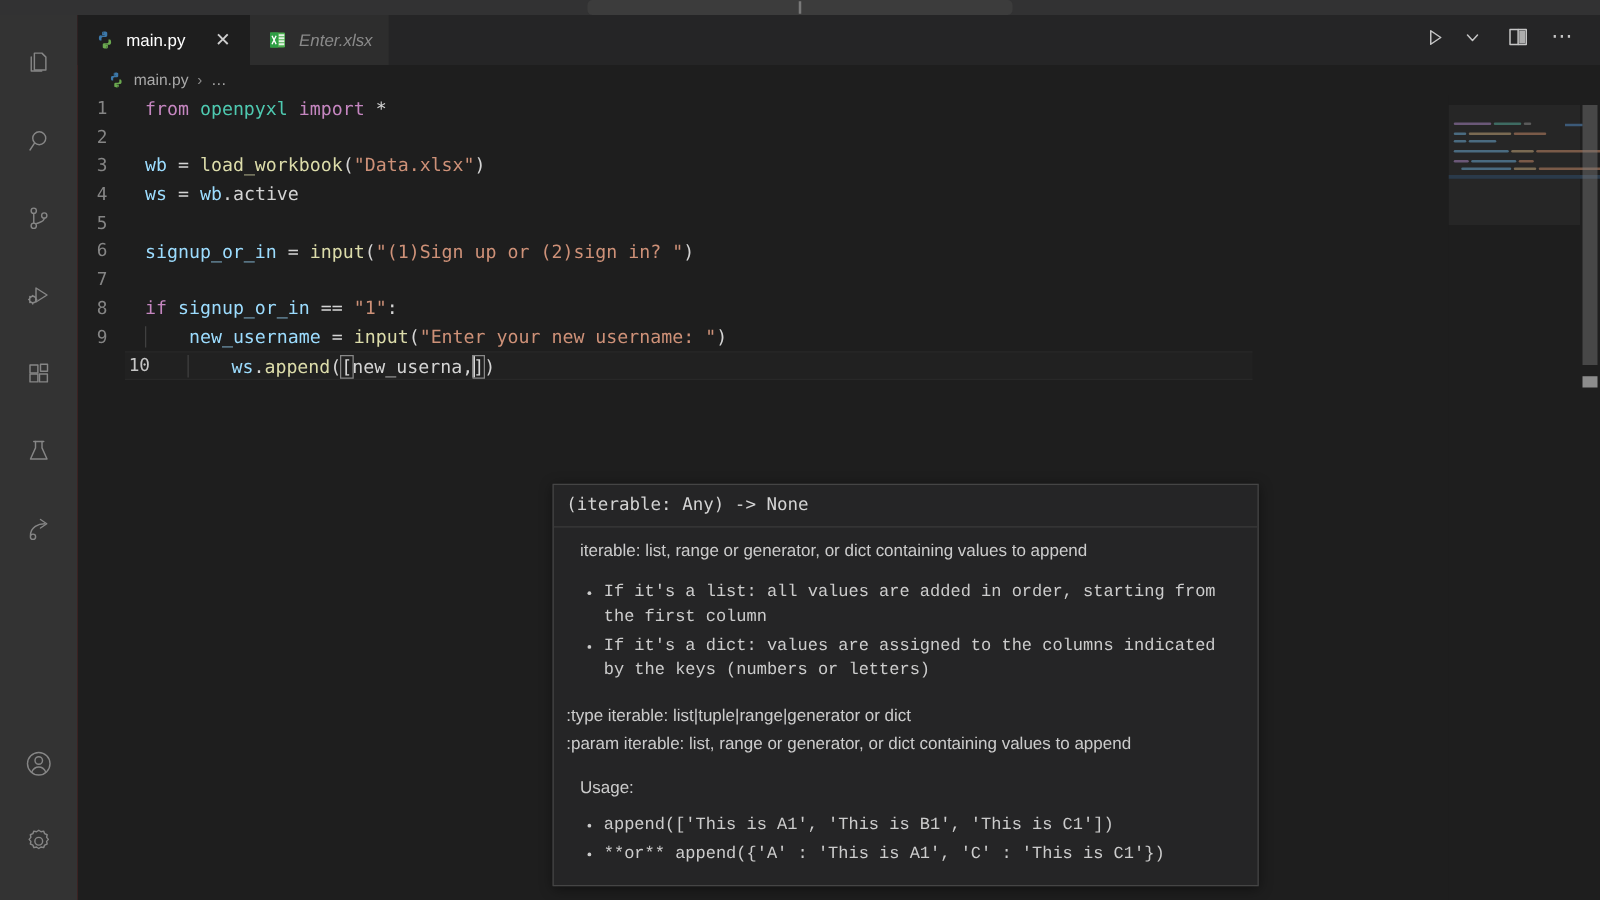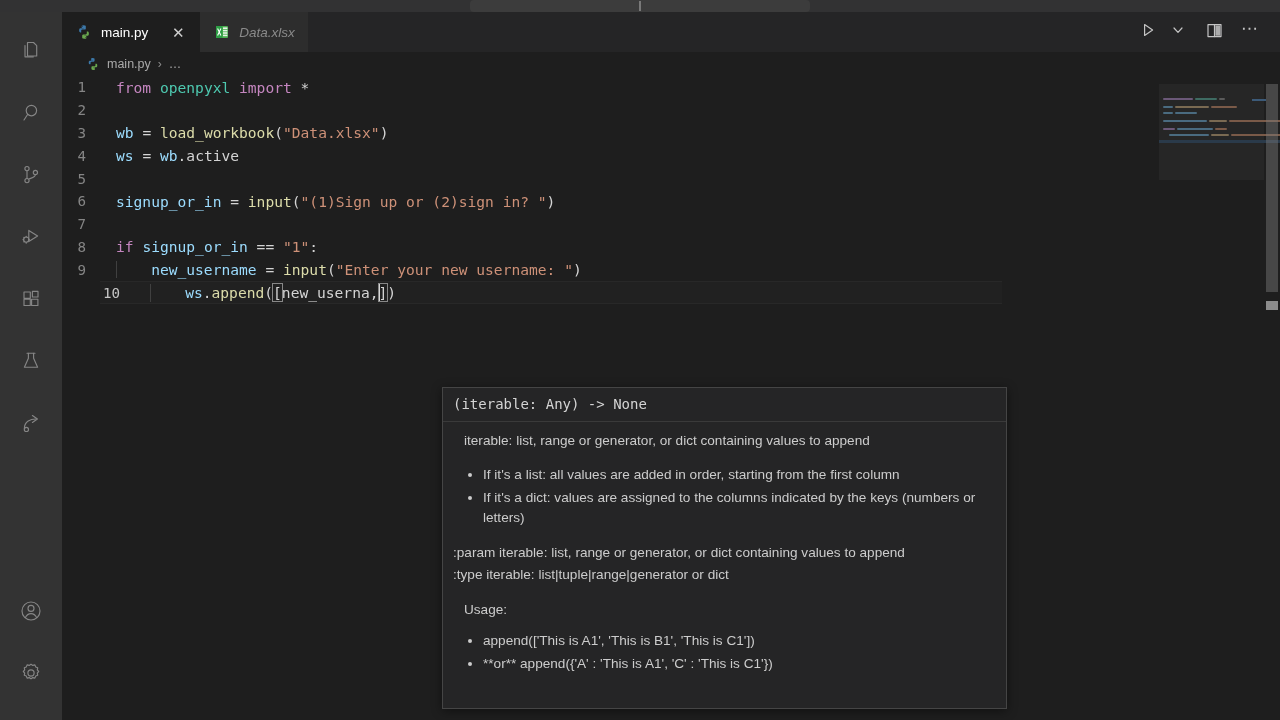--- a/index.html
+++ b/index.html
@@ -173,21 +173,21 @@
     font-size:14px; color:#d4d4d4; white-space:pre;
   }
   .sig-underline{ color:#d4d4d4; }
   .hover-body{
     padding:10px 10px 10px 10px;
     font-family:"Liberation Sans", sans-serif;
     font-size:13.6px; color:#cccccc; line-height:1.35;
   }
   .hb-p{ margin:0 0 15px 11px; }
   .hb-p.tight{ margin-bottom:4px; }
-  .hb-ul{ margin:0 0 15px 0; padding-left:30px; list-style:disc; }
+  .hb-ul{ margin:0 0 15px 0; padding-left:30px; list-style:disc;font-family:Liberation Mono, monospace; }
   .hb-ul li{ margin-bottom:3px; line-height:1.45; }
   .hb-ul.usage li{ margin-bottom:3px; }
   .hb-pre{ margin:0 0 15px 0; }
   .hb-pre div{ line-height:1.6; }
 </style>
 </head>
 <body>
 
 <div id="app">
 
@@ -310,21 +310,21 @@
         <svg width="16" height="16" viewBox="0 0 16 16">
           <rect x="2" y="2" width="12" height="12" rx="1" fill="#4caf50"></rect>
           <rect x="2" y="2" width="6.4" height="12" fill="#2e9e45"></rect>
           <path d="M3.6 4.6 L6.9 11.4 M6.9 4.6 L3.6 11.4" stroke="#ffffff" stroke-width="1.1" fill="none"></path>
           <rect x="9" y="3.4" width="4.4" height="1.6" fill="#ffffff" opacity=".85"></rect>
           <rect x="9" y="5.8" width="4.4" height="1.6" fill="#ffffff" opacity=".85"></rect>
           <rect x="9" y="8.2" width="4.4" height="1.6" fill="#ffffff" opacity=".85"></rect>
           <rect x="9" y="10.6" width="4.4" height="1.6" fill="#ffffff" opacity=".85"></rect>
         </svg>
       </span>
-      <span class="tab-label">Data.xlsx</span>
+      <span class="tab-label">Enter.xlsx</span>
     </div>
 
     <div class="tabbar-actions">
       <div class="tb-btn">
         <span>
           <svg width="18" height="18" viewBox="0 0 18 18">
             <path class="stroke" d="M5.6 3.6 L13.6 9 L5.6 14.4 z"></path>
           </svg>
         </span>
       </div>
@@ -408,22 +408,22 @@
 
     <div class="hover">
       <div class="hover-sig"><span>(</span><span class="sig-underline">iterable: Any</span><span>) -&gt; None</span></div>
       <div class="hover-body">
         <p class="hb-p">iterable: list, range or generator, or dict containing values to append</p>
         <ul class="hb-ul">
           <li>If it's a list: all values are added in order, starting from the first column</li>
           <li>If it's a dict: values are assigned to the columns indicated by the keys (numbers or letters)</li>
         </ul>
         <div class="hb-pre">
+          <div>:type iterable: list|tuple|range|generator or dict</div>
           <div>:param iterable: list, range or generator, or dict containing values to append</div>
-          <div>:type iterable: list|tuple|range|generator or dict</div>
         </div>
         <p class="hb-p tight">Usage:</p>
         <ul class="hb-ul usage" style="margin-top:12px;">
           <li>append(['This is A1', 'This is B1', 'This is C1'])</li>
           <li>**or** append({'A' : 'This is A1', 'C' : 'This is C1'})</li>
         </ul>
       </div>
     </div>
   </div>
 

